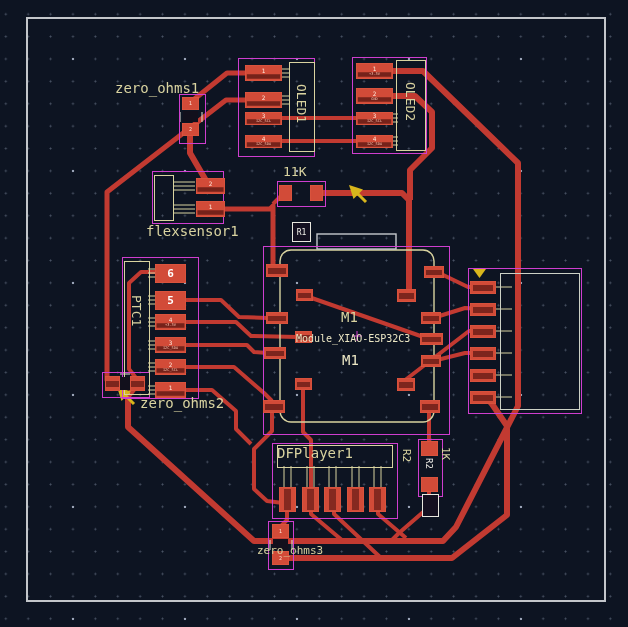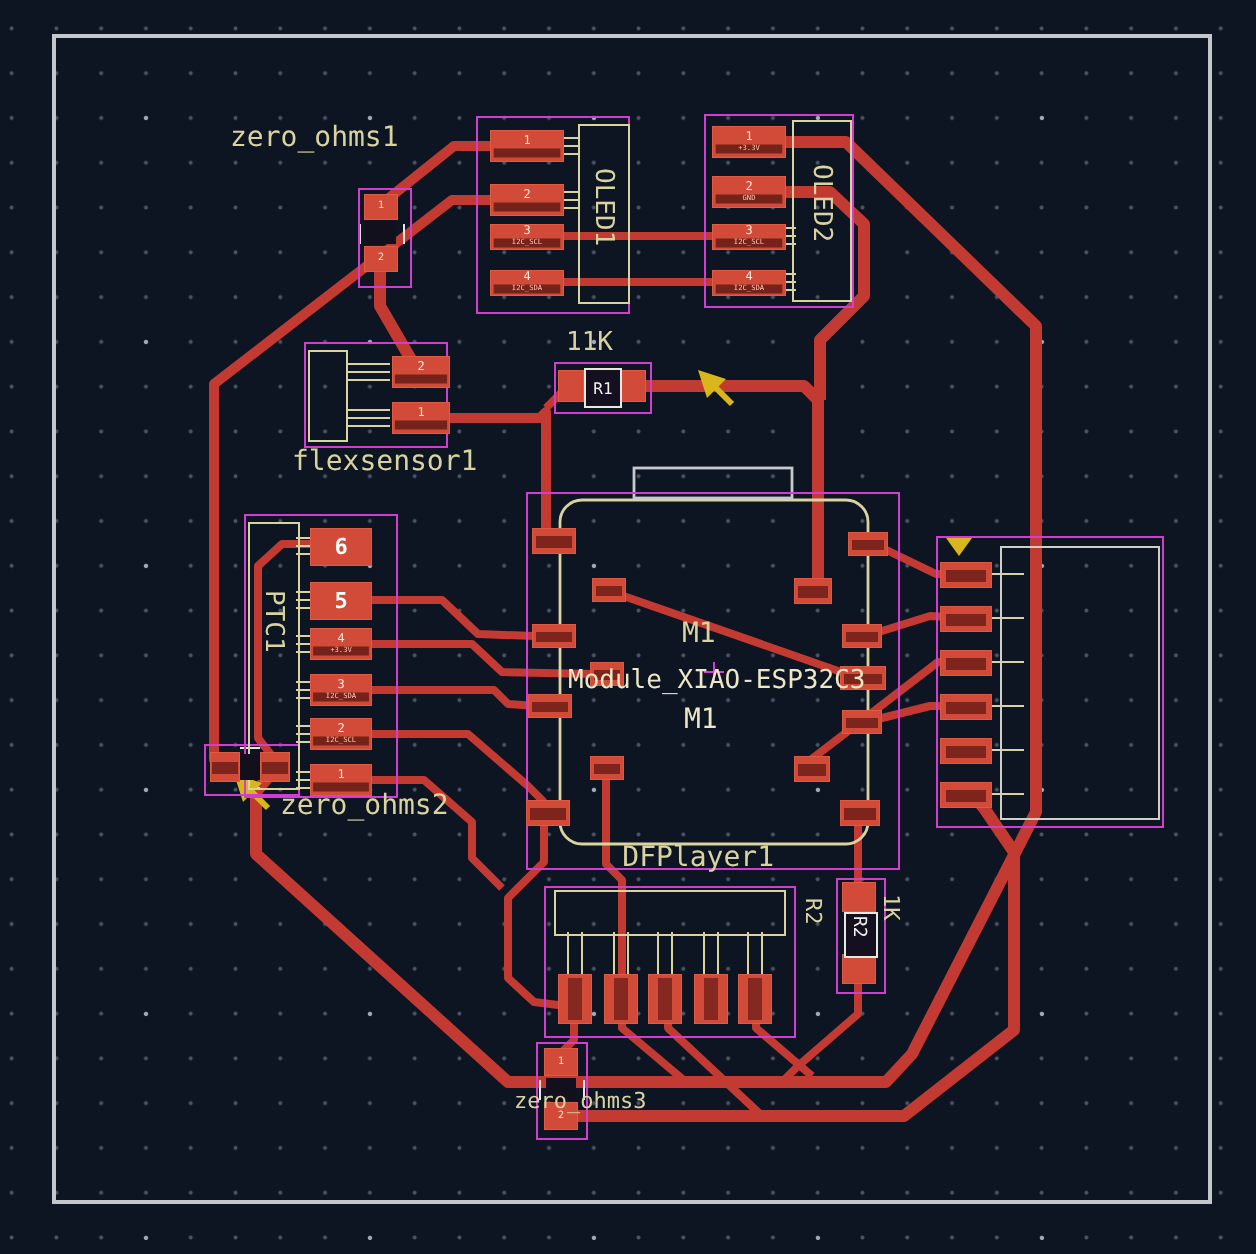--- a/index.html
+++ b/index.html
@@ -35,21 +35,21 @@
                background:rgba(55,7,7,.55);}
   .strip::after{content:"";position:absolute;left:8%;top:35%;width:84%;height:40%;
                 background:rgba(55,7,7,.55);}
   .vstrip::after{content:"";position:absolute;left:30%;top:8%;width:40%;height:84%;
                  background:rgba(55,7,7,.5);}
   .lbl{position:absolute;color:var(--silk);white-space:nowrap;}
   .lblb{position:absolute;color:var(--silkb);white-space:nowrap;}
   .vtext{position:absolute;transform-origin:0 0;transform:rotate(90deg);
          white-space:nowrap;color:var(--silk);}
   .rbody{position:absolute;background:var(--body);border:1px solid #e9e8df;
-         display:flex;align-items:center;justify-content:center;color:#f2f0ea;}
+         display:flex;align-items:center;justify-content:center;color:#f2f0ea;margin-top:38px;}
 </style>
 </head>
 <body>
 
 <div id="stage">
 
   <svg class="layer" width="628" height="627">
 
     <rect x="27" y="18" width="578" height="583" fill="none" stroke="var(--edge)" stroke-width="2"></rect>
 
@@ -258,26 +258,26 @@
   <span class="vtext" style="left:452px;top:447px;font-size:11px">1K</span>
 
   <div class="pad tiny" style="left:272px;top:524px;width:17px;height:14px">
       <span class="pnum">1</span>
     </div>
   <div style="position:absolute;left:273px;top:539px;width:15px;height:11px;background:#12101c"></div>
   <div class="pad tiny" style="left:272px;top:551px;width:17px;height:14px">
       <span class="pnum">2</span>
     </div>
 
-  <span class="lbl" style="left:115px;top:61px;font-size:14px">zero_ohms1</span>
+  <span class="lbl" style="left:115px;top:80px;font-size:14px">zero_ohms1</span>
   <span class="lbl" style="left:146px;top:223px;font-size:14px">flexsensor1</span>
   <span class="lbl" style="left:283px;top:164px;font-size:13px">11K</span>
   <span class="lbl" style="left:140px;top:395px;font-size:14px">zero_ohms2</span>
   <span class="lbl" style="left:257px;top:544px;font-size:11px">zero_ohms3</span>
   <span class="vtext" style="left:309px;top:84px;font-size:13px">OLED1</span>
   <span class="vtext" style="left:418px;top:82px;font-size:13px">OLED2</span>
   <span class="vtext" style="left:144px;top:295px;font-size:13px">PTC1</span>
   <span class="lbl" style="left:341px;top:309px;font-size:14px">M1</span>
-  <span class="lblb" style="left:284px;top:333px;font-size:13px">Module_XIAO-ESP32C3</span>
+  <span class="lblb" style="left:296px;top:333px;font-size:10px">Module_XIAO-ESP32C3</span>
   <span class="lblb" style="left:342px;top:352px;font-size:14px">M1</span>
-  <div class="lbl" style="left:277px;top:421px;width:110px;font-size:14px;text-align:right">DFPlayer1</div>
+  <div class="lbl" style="left:277px;top:445px;width:110px;font-size:14px;text-align:left">DFPlayer1</div>
 
 </div>
 
 </body></html>

